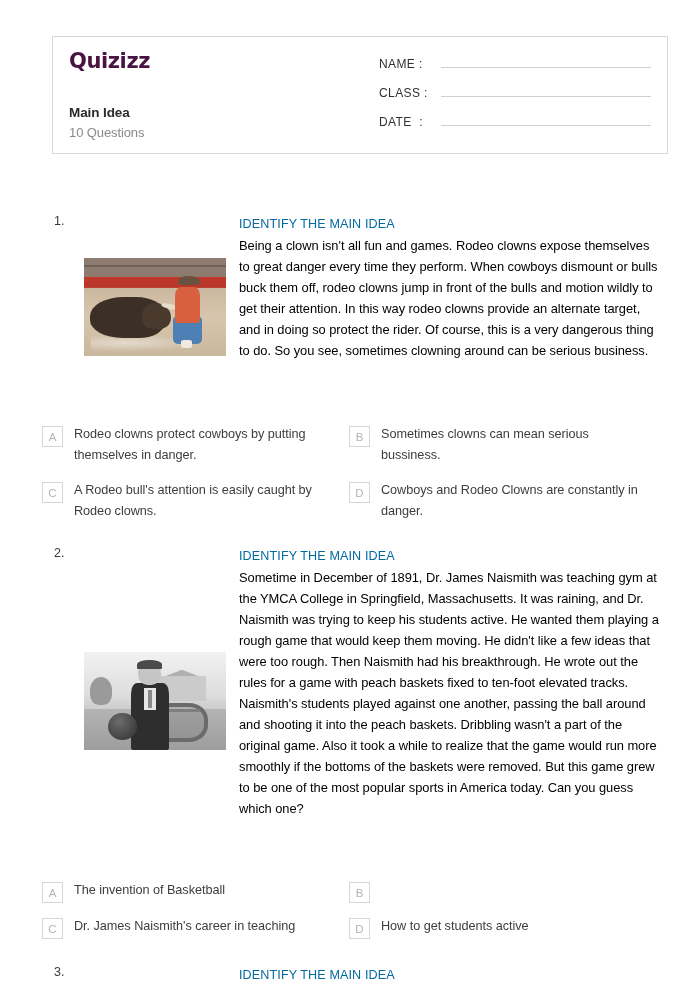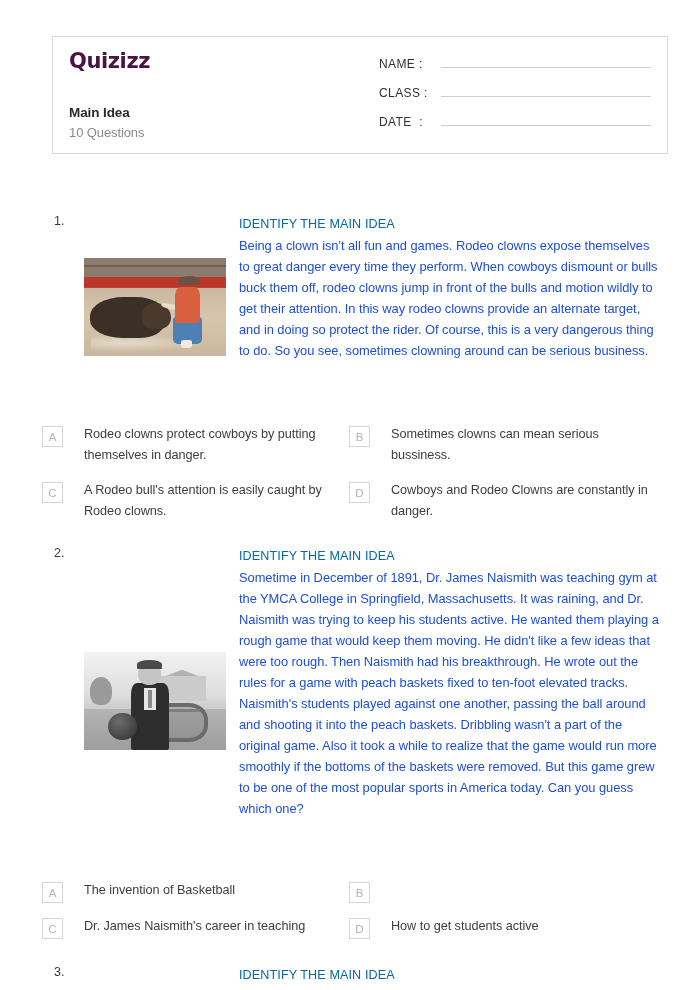--- a/index.html
+++ b/index.html
@@ -109,21 +109,21 @@
   }
   .q-prompt {
     font-size: 12.6px;
     color: #0369a1;
     letter-spacing: 0.1px;
     line-height: 21px;
     white-space: nowrap;
   }
   .q-passage {
     font-size: 12.9px;
-    color: #1d4ed8;
+    color: #000000;
     line-height: 21px;
     letter-spacing: -0.05px;
     text-align: left;
   }
 
   
   .options {
     position: absolute;
     left: 0;
     width: 700px;
@@ -140,21 +140,21 @@
     border: 1px solid #d5d5d5;
     color: #b4b4b4;
     font-size: 11.5px;
     display: flex;
     align-items: center;
     justify-content: center;
     flex-shrink: 0;
     background: #fff;
   }
   .opt-text {
-    margin-left: 21px;
+    margin-left: 11px;
     font-size: 12.7px;
     color: #3d3d3d;
     line-height: 21px;
     letter-spacing: -0.05px;
     margin-top: -2px;
   }
 
   
   .pic-rodeo { position: relative; width: 100%; height: 100%;
     background: linear-gradient(#9b8a7d 0%, #a08e7f 18%, #c0392b 19%, #b8362a 30%, #cbb79f 31%, #d7c6ad 60%, #c9b79d 100%);

